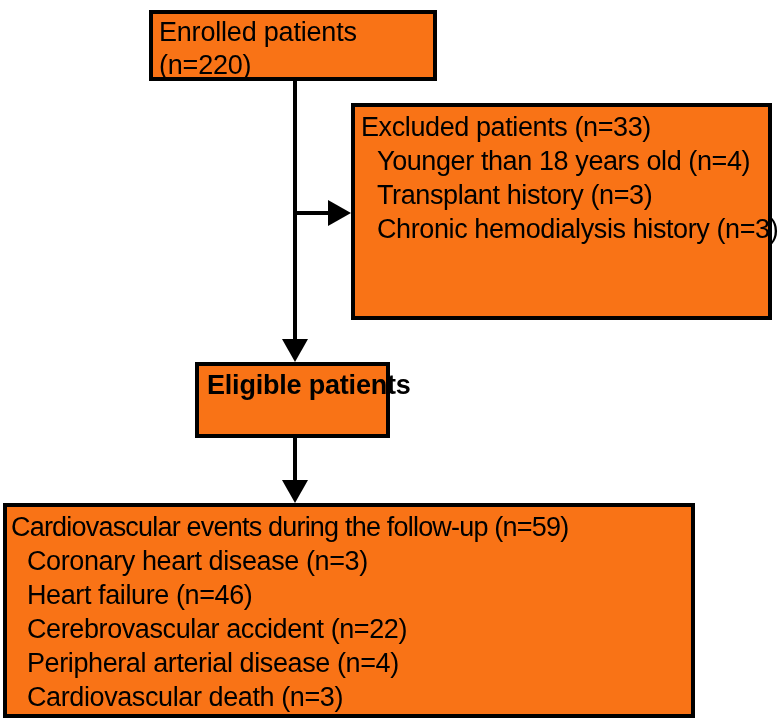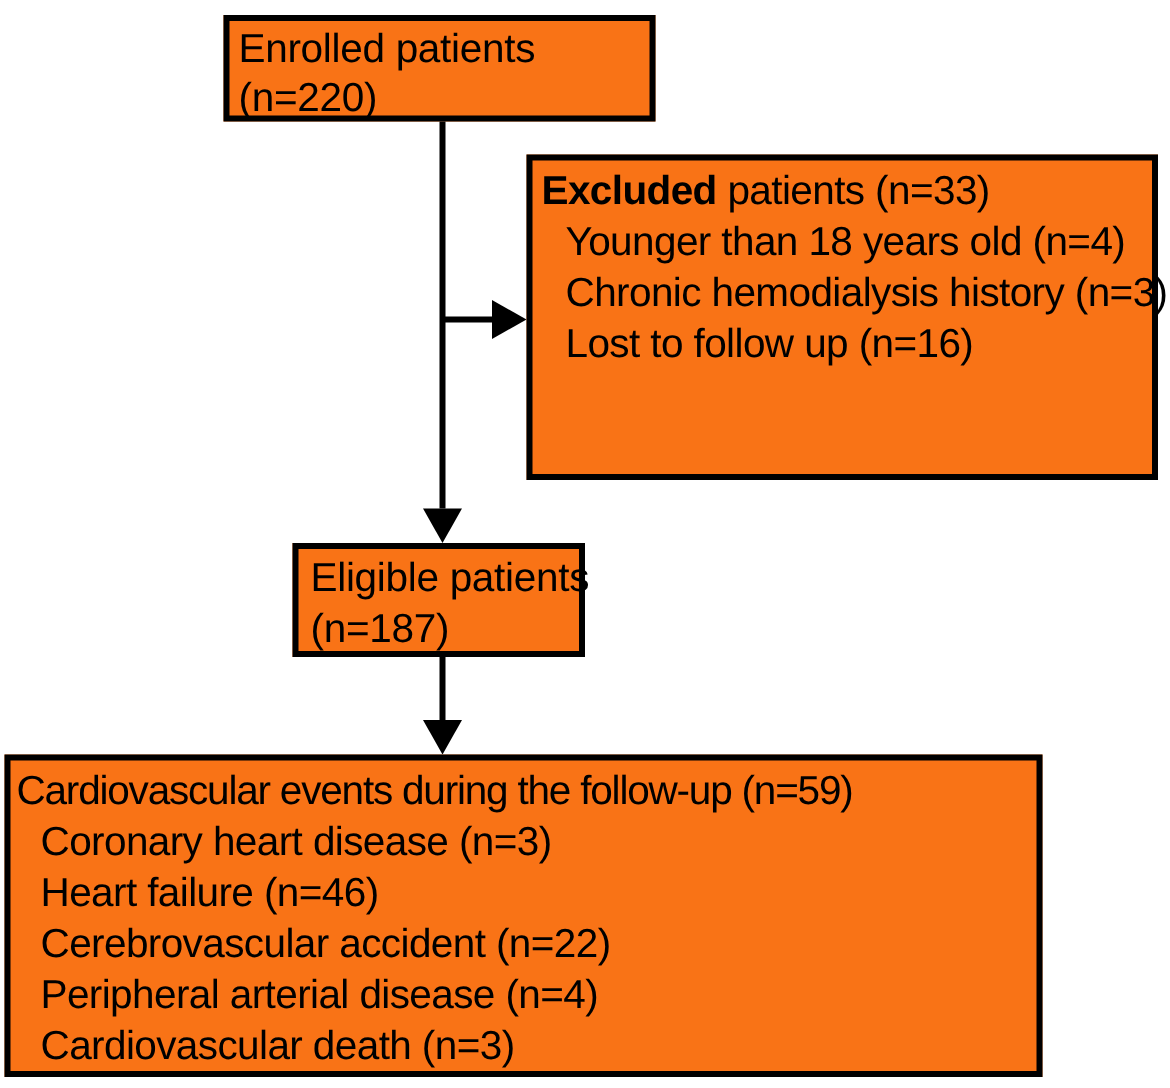--- a/index.html
+++ b/index.html
@@ -38,31 +38,32 @@
     width: 421px; height: 217px;
     padding: 3px 6px;
     line-height: 34px;
     letter-spacing: -0.4px;
   }
   #box-eligible {
     left: 195px; top: 362px;
     width: 195px; height: 76px;
     padding: 2px 8px;
     line-height: 34px;
+    font-weight: bold;
   }
   #box-events {
     left: 3px; top: 503px;
     width: 692px; height: 215px;
     padding: 3px 4px;
     line-height: 34px;
     letter-spacing: -0.4px;
   }
   .ln { display: block; }
   .indent { padding-left: 16px; }
-  .b { font-weight: bold; text-align: right; }
+  .b { font-weight: normal; text-align: right; }
   .tight { letter-spacing: -0.8px; }
   .line {
     position: absolute;
     background: #000000;
   }
   #v-line-1 { left: 293px; top: 81px;  width: 4px;  height: 258px; }
   #h-line   { left: 295px; top: 211px; width: 38px; height: 4px;   }
   #v-line-2 { left: 293px; top: 437px; width: 4px;  height: 44px;  }
   .arrow-down {
     position: absolute;
@@ -94,27 +95,26 @@
 
   <div class="line" id="v-line-1"></div>
   <div class="arrow-down" id="arrow-down-1"></div>
 
   <div class="line" id="h-line"></div>
   <div class="arrow-right" id="arrow-right-1"></div>
 
   <div class="box" id="box-excluded">
     <span class="ln"><span class="b">Excluded</span><span> patients (n=33)</span></span>
     <span class="ln indent">Younger than 18 years old (n=4)</span>
+    <span class="ln indent">Transplant history (n=3)</span>
     <span class="ln indent">Chronic hemodialysis history (n=3)</span>
-    <span class="ln indent">Lost to follow up (n=16)</span>
   </div>
 
   <div class="box" id="box-eligible">
     <span class="ln">Eligible patients</span>
-    <span class="ln">(n=187)</span>
   </div>
 
   <div class="line" id="v-line-2"></div>
   <div class="arrow-down" id="arrow-down-2"></div>
 
   <div class="box" id="box-events">
     <span class="ln tight">Cardiovascular events during the follow-up (n=59)</span>
     <span class="ln indent">Coronary heart disease (n=3)</span>
     <span class="ln indent">Heart failure (n=46)</span>
     <span class="ln indent">Cerebrovascular accident (n=22)</span>

